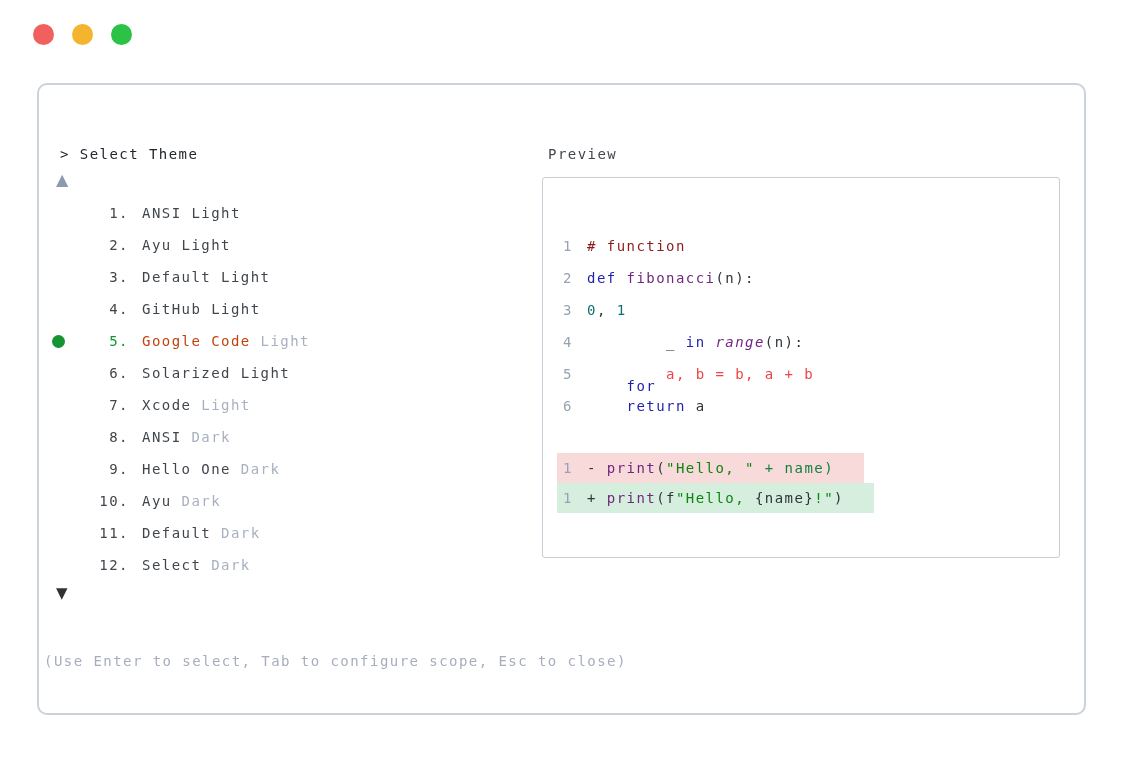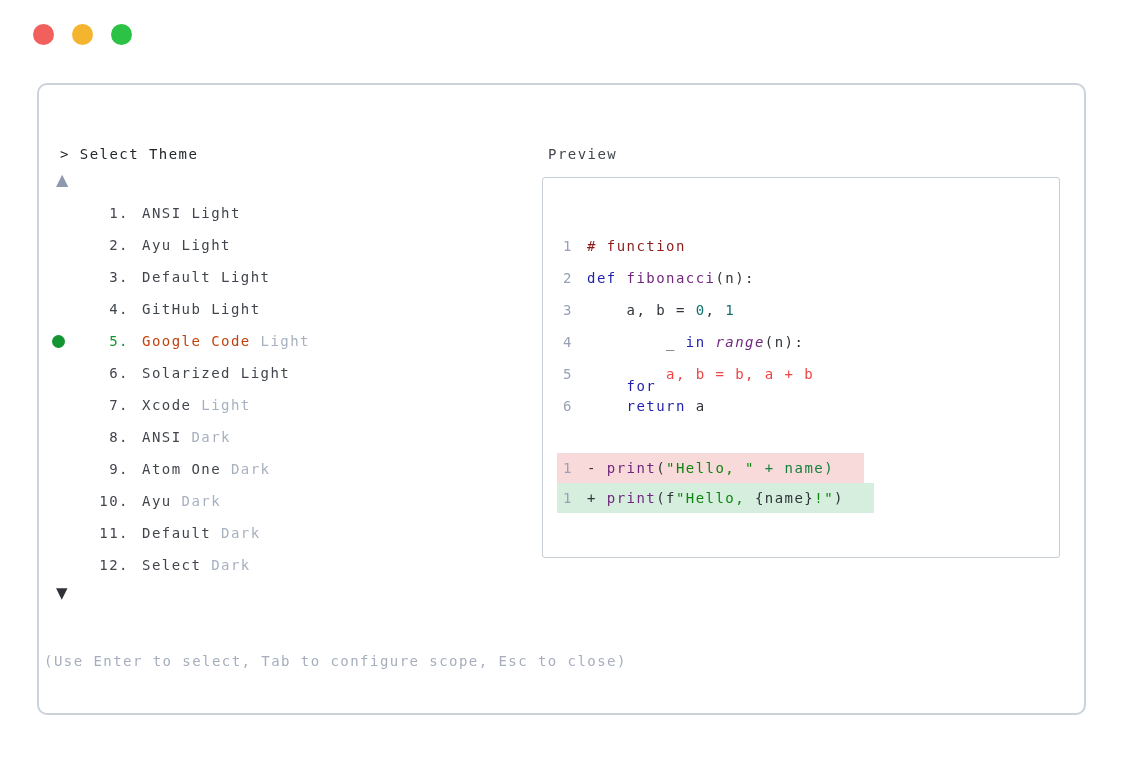--- a/index.html
+++ b/index.html
@@ -50,34 +50,34 @@
 <div class="up-arrow">▲</div>
 <div class="theme-list mono" id="theme-list">
     <div class="theme-row"><div class="bullet-slot"></div><span class="num">1.</span><span class="name">ANSI Light</span></div>
     <div class="theme-row"><div class="bullet-slot"></div><span class="num">2.</span><span class="name">Ayu Light</span></div>
     <div class="theme-row"><div class="bullet-slot"></div><span class="num">3.</span><span class="name">Default Light</span></div>
     <div class="theme-row"><div class="bullet-slot"></div><span class="num">4.</span><span class="name">GitHub Light</span></div>
     <div class="theme-row"><div class="bullet-slot"><div class="bullet-dot" style="background: rgb(20, 149, 49);"></div></div><span class="num" style="color: rgb(20, 149, 49);">5.</span><span class="name" style="color: #c2410c;">Google Code</span><span style="color: rgb(168, 177, 192);"> Light</span></div>
     <div class="theme-row"><div class="bullet-slot"></div><span class="num">6.</span><span class="name">Solarized Light</span></div>
     <div class="theme-row"><div class="bullet-slot"></div><span class="num">7.</span><span class="name">Xcode</span><span style="color: rgb(168, 177, 192);"> Light</span></div>
     <div class="theme-row"><div class="bullet-slot"></div><span class="num">8.</span><span class="name">ANSI</span><span style="color: rgb(168, 177, 192);"> Dark</span></div>
-    <div class="theme-row"><div class="bullet-slot"></div><span class="num">9.</span><span class="name">Atom One</span><span style="color: rgb(168, 177, 192);"> Dark</span></div>
+    <div class="theme-row"><div class="bullet-slot"></div><span class="num">9.</span><span class="name">Hello One</span><span style="color: rgb(168, 177, 192);"> Dark</span></div>
     <div class="theme-row"><div class="bullet-slot"></div><span class="num">10.</span><span class="name">Ayu</span><span style="color: rgb(168, 177, 192);"> Dark</span></div>
     <div class="theme-row"><div class="bullet-slot"></div><span class="num">11.</span><span class="name">Default</span><span style="color: rgb(168, 177, 192);"> Dark</span></div>
     <div class="theme-row"><div class="bullet-slot"></div><span class="num">12.</span><span class="name">Select</span><span style="color: rgb(168, 177, 192);"> Dark</span></div>
   </div>
 <div class="down-arrow">▼</div>
 <div class="help mono">(Use Enter to select, Tab to configure scope, Esc to close)</div>
 
 <div class="preview-label mono">Preview</div>
 <div class="preview-box">
   <div class="code mono" id="code-block">
       <div class="code-row"><span class="ln">1</span><span style="color: rgb(140, 29, 29);"># function</span></div>
       <div class="code-row"><span class="ln">2</span><span style="color: rgb(31, 31, 171);">def</span><span style="color: rgb(47, 52, 58);"> </span><span style="color: rgb(113, 39, 127);">fibonacci</span><span style="color: rgb(47, 52, 58);">(n):</span></div>
-      <div class="code-row"><span class="ln">3</span><span style="color: rgb(47, 52, 58);">    a, b = </span><span style="color: rgb(14, 112, 112);">0</span><span style="color: rgb(47, 52, 58);">, </span><span style="color: rgb(14, 112, 112);">1</span></div>
+      <div class="code-row"><span class="ln">3</span><span style="color: rgb(14, 112, 112);">0</span><span style="color: rgb(47, 52, 58);">, </span><span style="color: rgb(14, 112, 112);">1</span></div>
       <div class="code-row"><span class="ln">4</span><span style="color: rgb(47, 52, 58);">    </span><span style="color: rgb(31, 31, 171); margin-top: 44px;">for</span><span style="color: rgb(47, 52, 58);"> _ </span><span style="color: rgb(31, 31, 171);">in</span><span style="color: rgb(47, 52, 58);"> </span><span style="color: rgb(113, 39, 127); font-style: italic;">range</span><span style="color: rgb(47, 52, 58);">(n):</span></div>
       <div class="code-row"><span class="ln">5</span><span style="color: #ef4444;">        a, b = b, a + b</span></div>
       <div class="code-row"><span class="ln">6</span><span style="color: rgb(47, 52, 58);">    </span><span style="color: rgb(31, 31, 171);">return</span><span style="color: rgb(47, 52, 58);"> a</span></div>
     </div>
   <div class="diff mono" id="diff-block">
       <div class="diff-row" style="background: rgb(249, 218, 218);"><span class="ln">1</span><span style="color: rgb(47, 52, 58);">- </span><span style="color: rgb(113, 39, 127);">print</span><span style="color: rgb(47, 52, 58);">(</span><span style="color: rgb(14, 133, 14);">"Hello, "</span><span style="color: #15803d;"> + name)</span></div>
       <div class="diff-row" style="background: rgb(213, 238, 221);"><span class="ln">1</span><span style="color: rgb(47, 52, 58);">+ </span><span style="color: rgb(113, 39, 127);">print</span><span style="color: rgb(47, 52, 58);">(f</span><span style="color: rgb(14, 133, 14);">"Hello, </span><span style="color: rgb(47, 52, 58);">{name}</span><span style="color: rgb(14, 133, 14);">!"</span><span style="color: rgb(47, 52, 58);">)</span></div>
     </div>
 </div>
 

